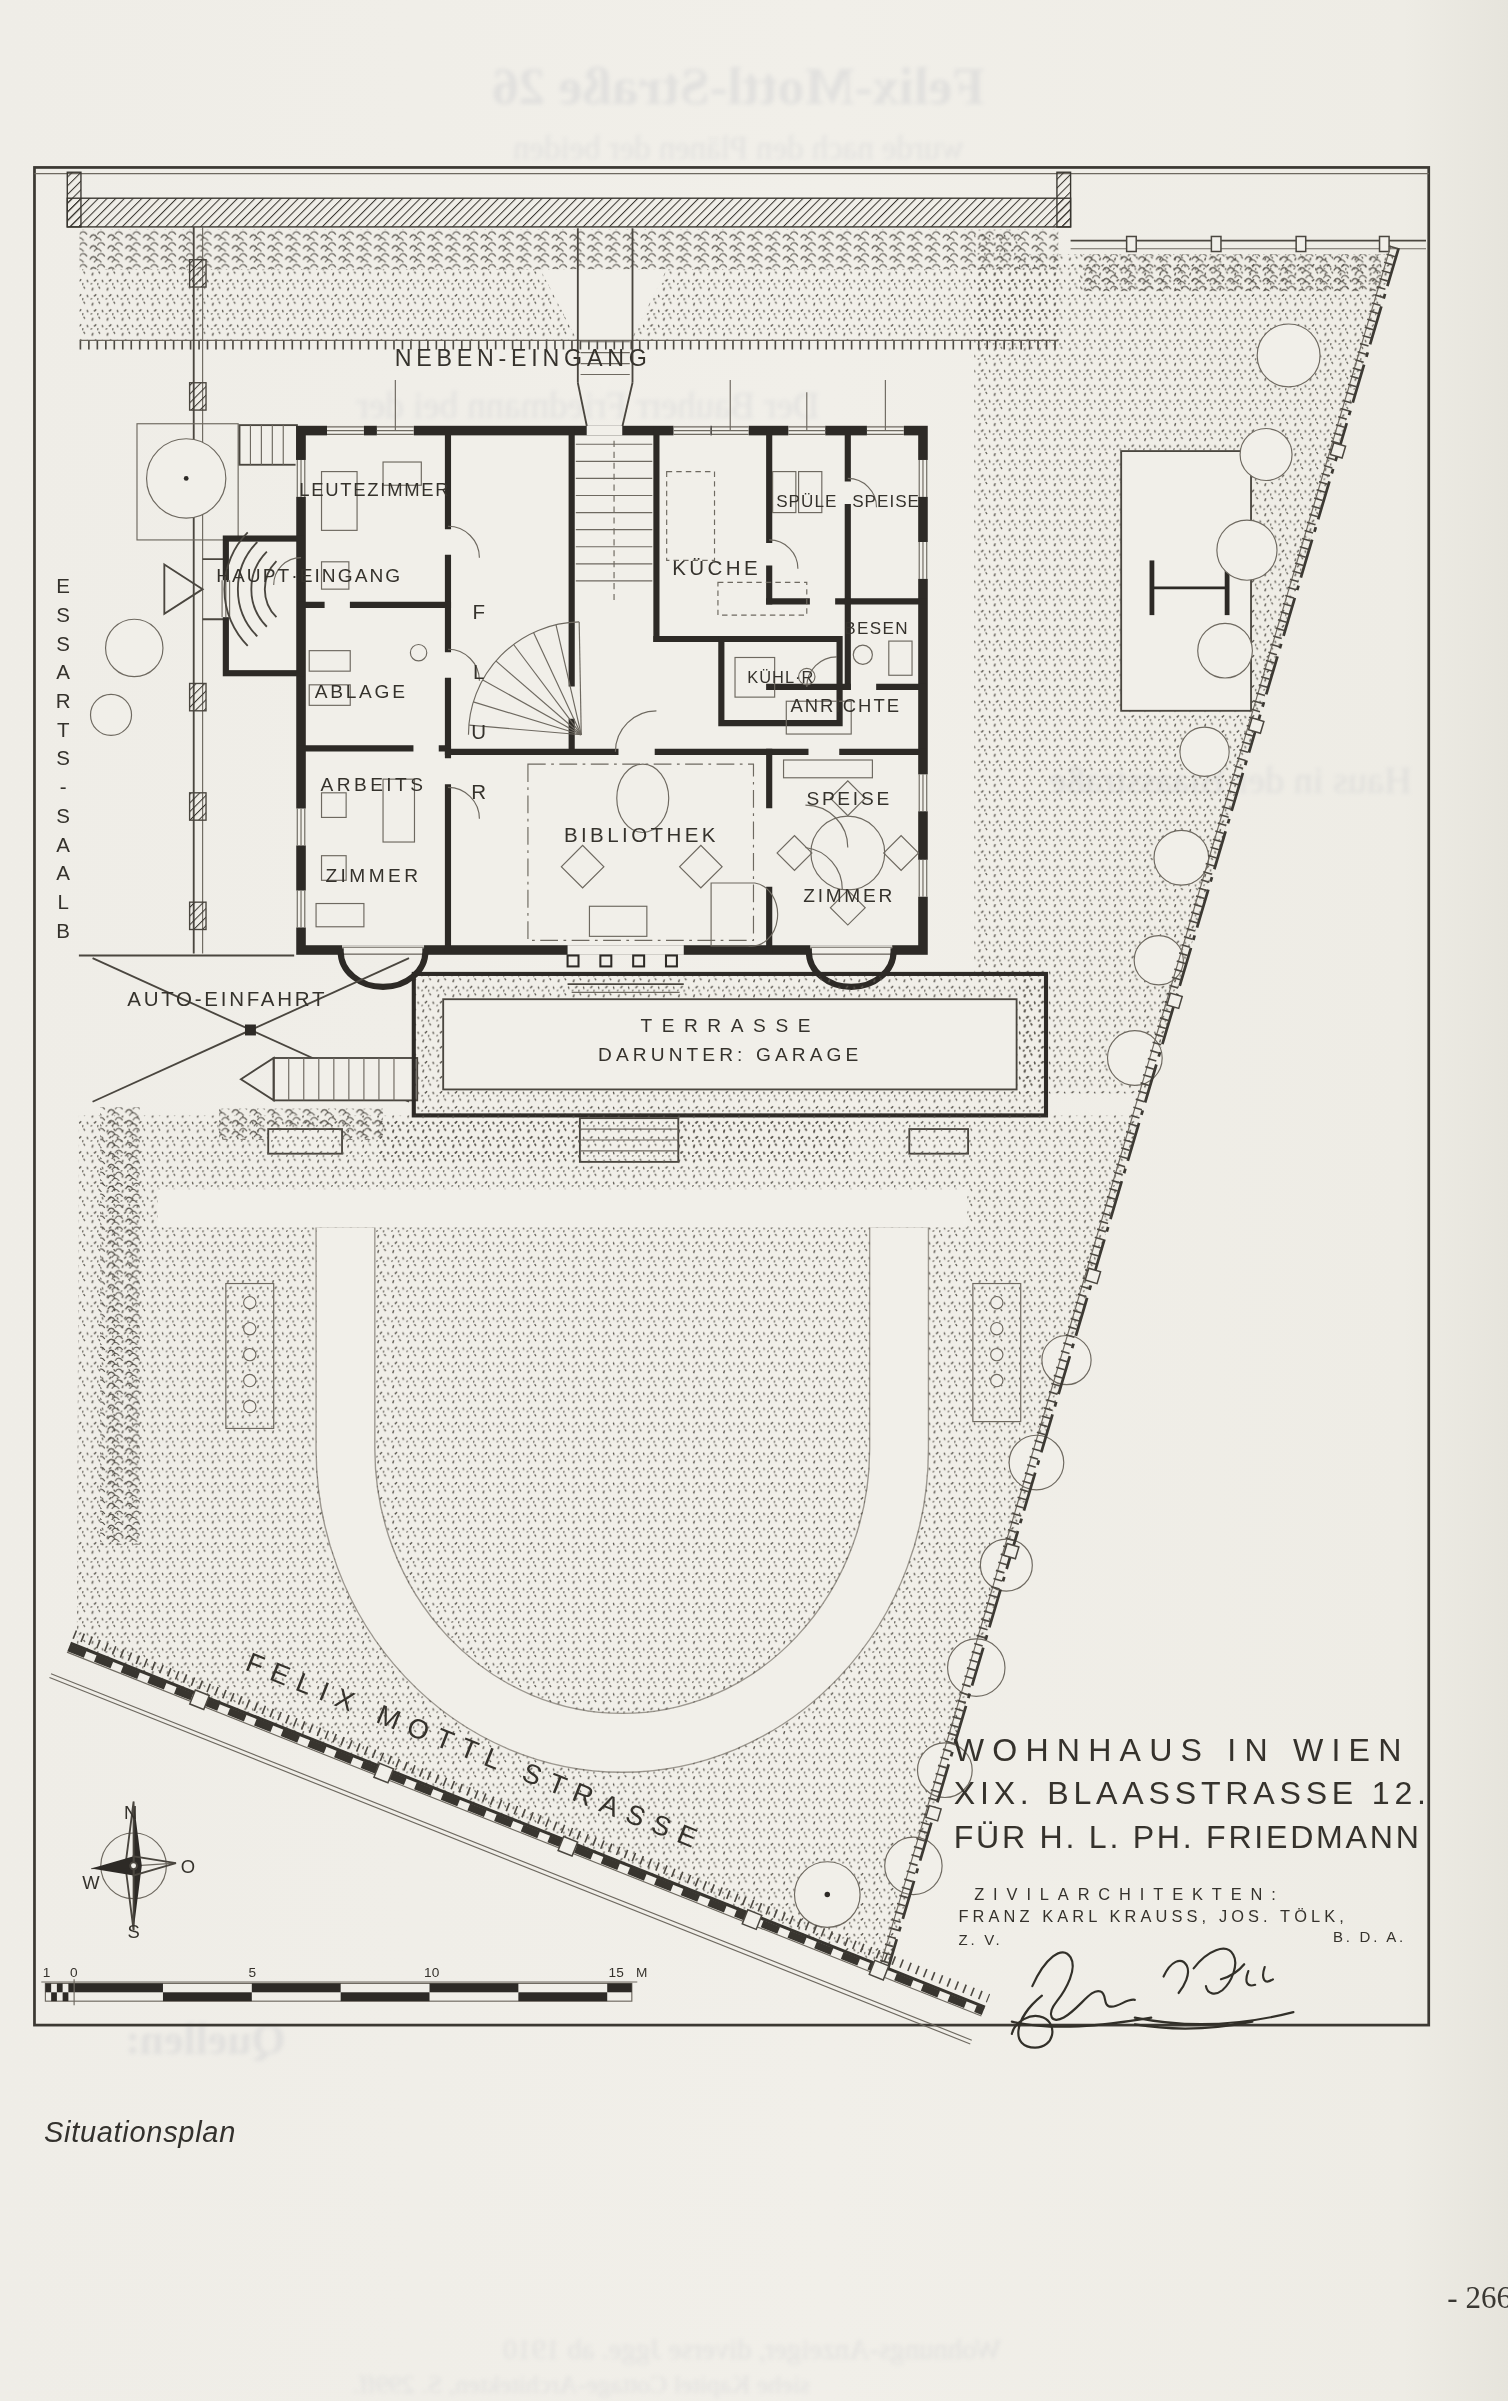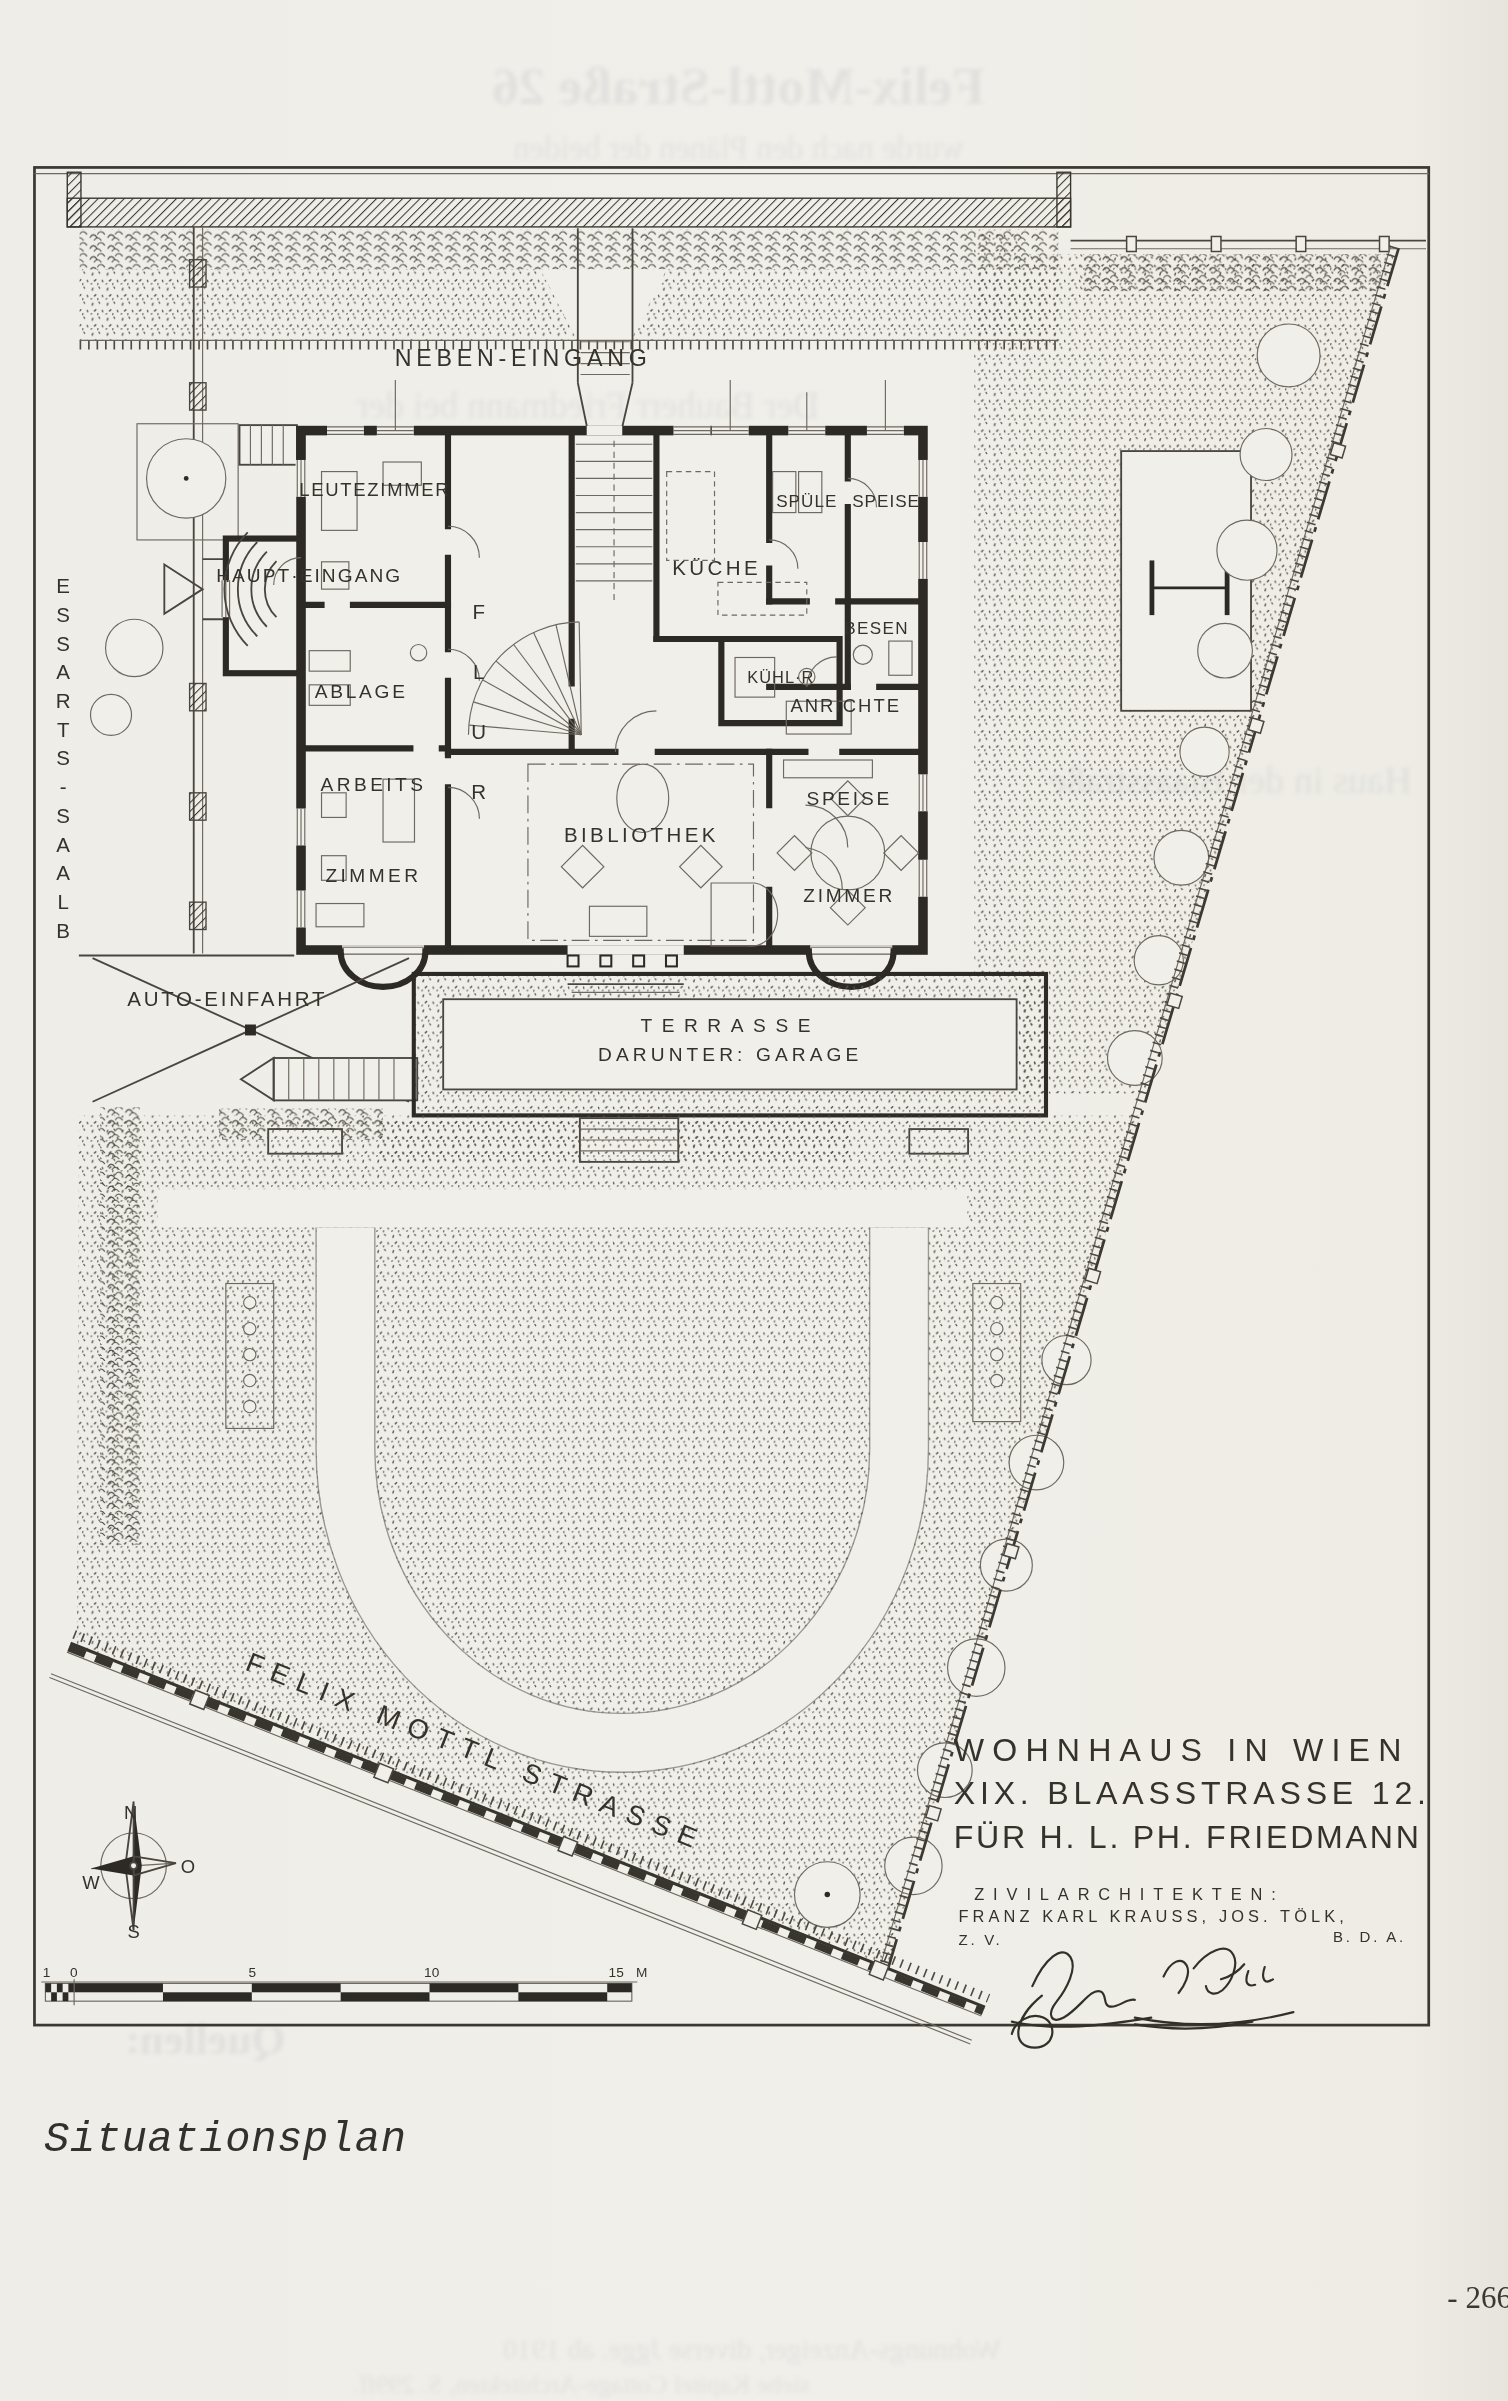--- a/index.html
+++ b/index.html
@@ -1,21 +1,21 @@
 <!DOCTYPE html>
 <html style="font-size:11px"><head>
 <meta charset="utf-8">
 <style>
   html,body{margin:0;padding:0;}
   body{width:1509px;height:2401px;background:#e9e7e0;font-family:"Liberation Sans",sans-serif;}
   .page{position:relative;width:1509px;height:2401px;overflow:hidden;
         background:linear-gradient(90deg,#efede7 0%,#f1efe9 55%,#eeece5 93%,#e6e4dc 100%);}
   svg{position:absolute;left:0;top:0;}
-  .caption{position:absolute;left:44px;top:2116px;font-family:Liberation Mono, monospace;
-           font-style:italic;font-size:42px;color:#33312d;letter-spacing:0.7px;}
+  .caption{position:absolute;left:44px;top:2116px;font-family:Liberation Sans, sans-serif;
+           font-style:italic;font-size:29px;color:#33312d;letter-spacing:0.7px;}
   .pagenum{position:absolute;left:0;top:2280px;width:1509px;text-align:right;
            font-family:"Liberation Serif",serif;font-size:31px;color:#3a3833;padding-left:21px;}
   
   .w14{stroke:#2d2a26;stroke-width:14;fill:none;stroke-linecap:square;}
   .w9 {stroke:#2d2a26;stroke-width:9;fill:none;stroke-linecap:square;}
   .t1 {stroke:#6e6960;stroke-width:1.7;fill:none;}
   .t2 {stroke:#4a463f;stroke-width:2.7;fill:none;}
   .t3 {stroke:#3c3933;stroke-width:4;fill:none;}
   .tick{stroke:#4e4a43;stroke-width:13;stroke-dasharray:2.4 10;fill:none;}
   .lbl{font-family:"Liberation Sans",sans-serif;fill:#35322c;}

